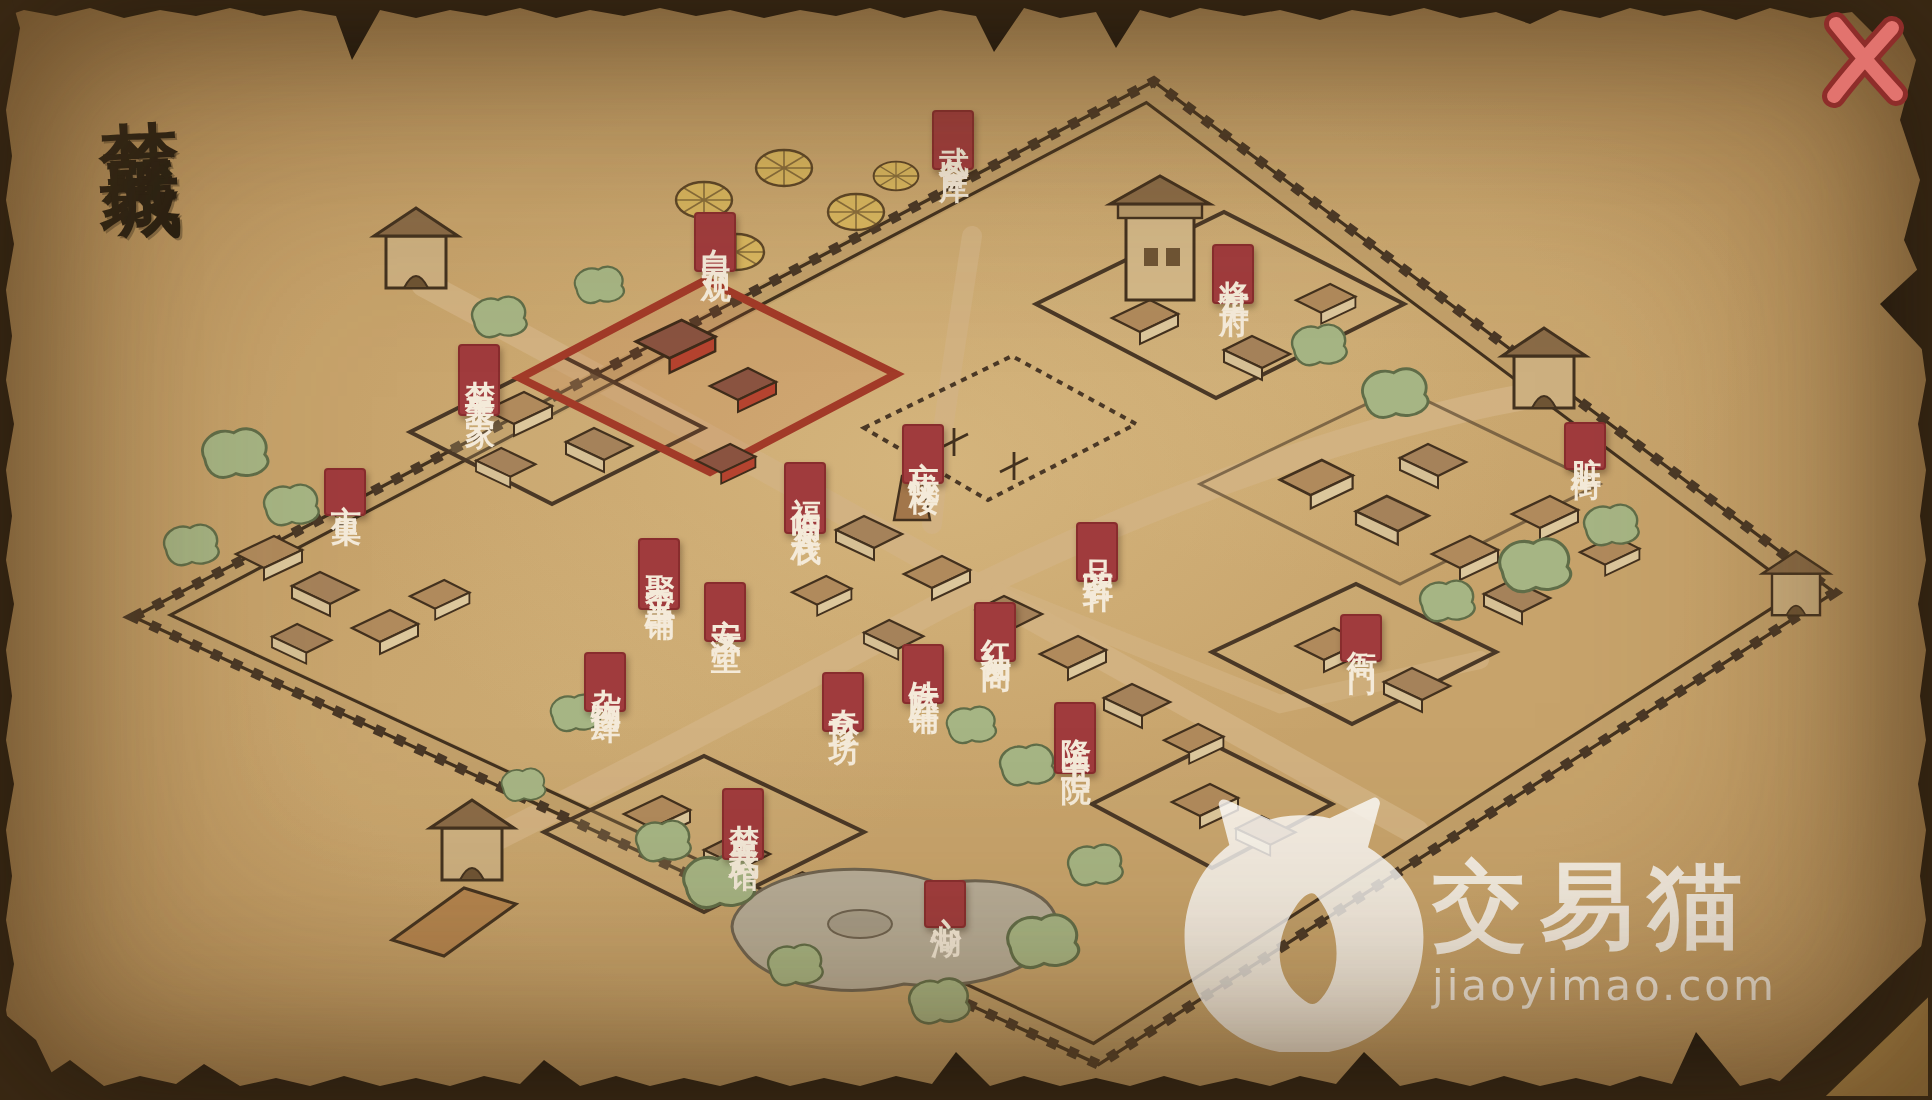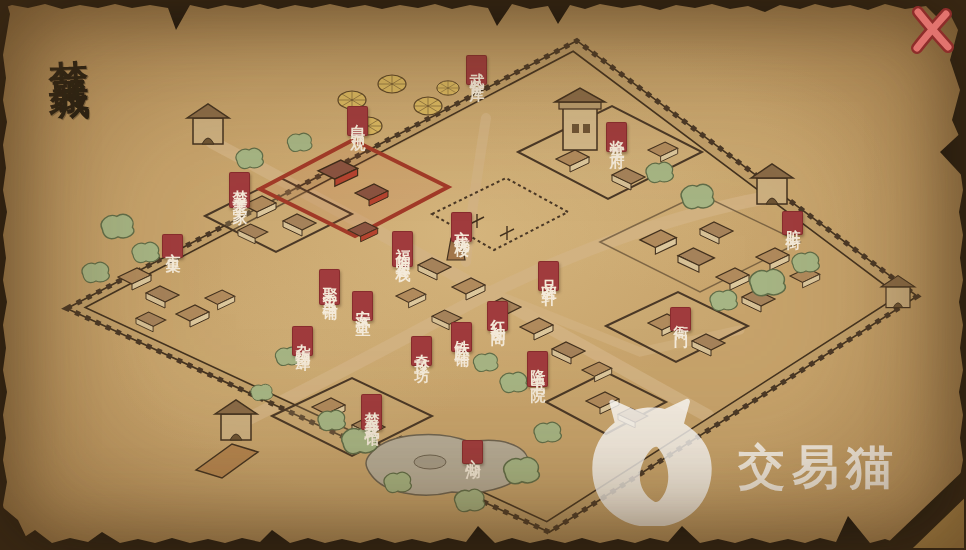--- a/index.html
+++ b/index.html
@@ -43,21 +43,21 @@
     border:1px solid rgba(116,33,33,.55);
     box-shadow:1px 2px 3px rgba(42,24,10,.35);
     cursor:pointer;white-space:nowrap;text-align:center;
     line-height:1;
   }
 
   .close-btn{position:absolute;left:906px;top:4px;width:52px;height:52px;z-index:7;cursor:pointer;background:none;border:none;padding:0;}
 
   .watermark{
     position:absolute;left:588px;top:398px;z-index:6;
-    display:flex;align-items:center;gap:22px;
+    display:flex;align-items:center;gap:0;
     opacity:.80;pointer-events:none;color:#fff;
   }
   .wm-text{display:flex;flex-direction:column;align-items:flex-start;margin-top:10px;}
   .wm-brand{font-size:47px;font-weight:bold;letter-spacing:7px;line-height:1.05;}
   .wm-domain{font-size:21px;letter-spacing:1.5px;margin-top:2px;}
 </style>
 </head>
 <body>
 
 <div class="stage">
@@ -250,16 +250,17 @@
     </svg>
   </button>
 
   <div class="watermark">
     <svg width="128" height="128" viewBox="0 0 120 120">
       <path fill="#ffffff" fill-rule="evenodd" d="M60,121 C27,121 4,98 4,66 C4,48 12,33 25,23 L20,4 C20,2 22,1 24,2 L44,11 C49,9.5 54,9 60,9 C64,9 68,9.4 72,10.4 L92,1 C94,0 96,2 95.5,4 L90,24 C106,34 116,48 116,66 C116,98 93,121 60,121 Z
            M62,97 C47,88 44,70 56,52 C60,46 64,44 66,47 C78,62 78,84 68,95 C66,97.5 64,98 62,97 Z"></path>
     </svg>
     <div class="wm-text">
       <div class="wm-brand">交易猫</div>
+      <div class="wm-domain">jiaoyimao.com</div>
     </div>
   </div>
 
 </div>
 
 </body></html>

